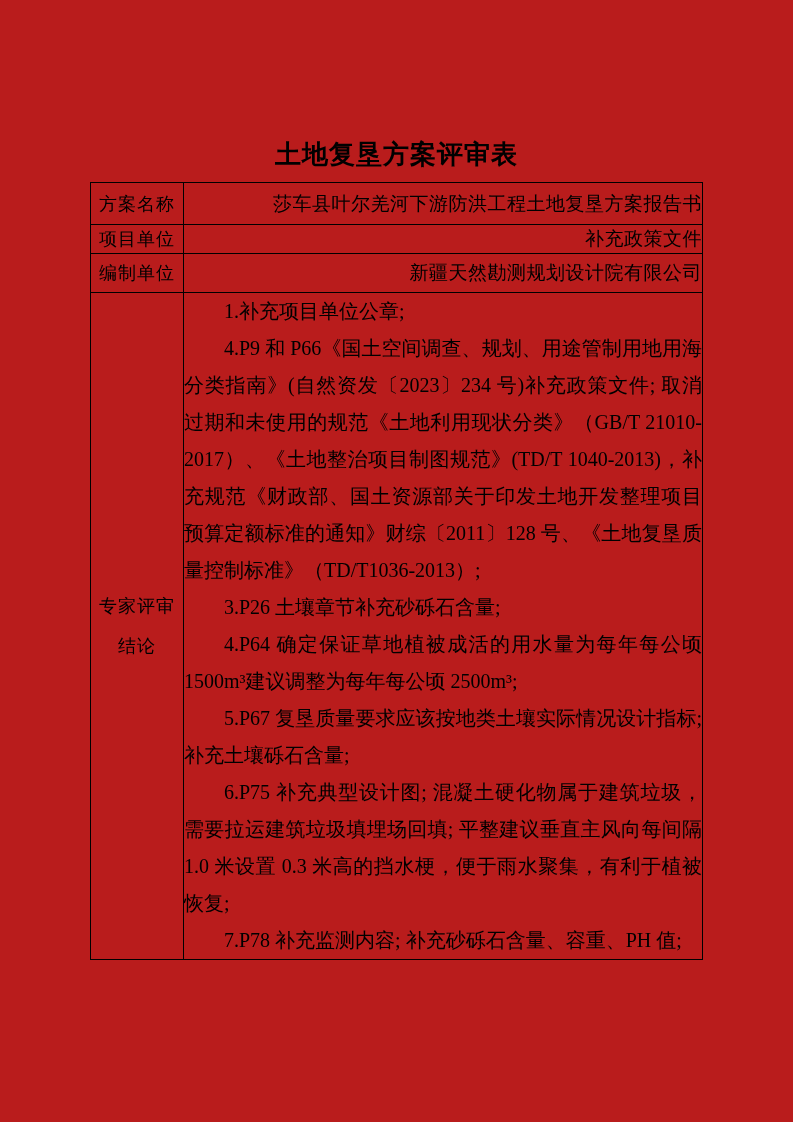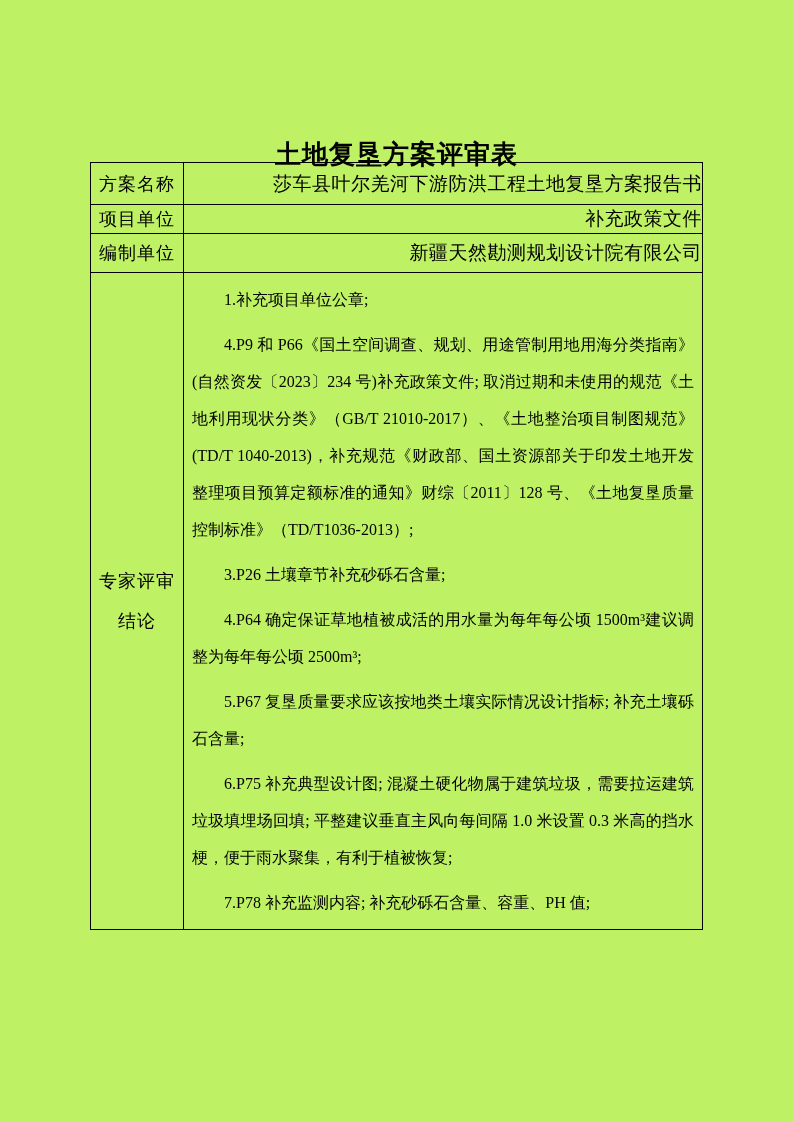--- a/index.html
+++ b/index.html
@@ -4,39 +4,39 @@
 <style>
   html, body {
     margin: 0;
     padding: 0;
     background: #ffffff;
   }
   .doc-page {
     position: relative;
     width: 793px;
     height: 1122px;
-    background: #bef264;
+    background: #b91c1c;
     color: #000000;
     font-family: "Liberation Serif", "DejaVu Serif", serif;
     overflow: hidden;
   }
   .doc-title {
     position: absolute;
     top: 139px;
     left: 0;
     width: 100%;
     text-align: center;
     font-size: 26px;
     font-weight: 700;
     letter-spacing: 1px;
     line-height: 32px;
   }
   table.review-table {
     position: absolute;
-    top: 162px;
+    top: 182px;
     left: 90px;
     width: 612px;
     border-collapse: collapse;
     table-layout: fixed;
   }
   table.review-table td {
     border: 1px solid #000000;
     padding: 0;
   }
   col.c-label { width: 93px; }
@@ -68,22 +68,22 @@
   }
   .review-label-line {
     display: block;
     line-height: 40px;
   }
   td.review-content-cell {
     vertical-align: top;
     padding: 7px 4px 6px 10px;
   }
   .review-paragraph {
-    margin: 8px;
-    font-size: 16px;
+    margin: 0;
+    font-size: 20px;
     line-height: 37px;
     text-align: justify;
     text-indent: 2em;
     word-break: break-word;
   }
 </style>
 </head>
 <body>
 
 <div class="doc-page">

